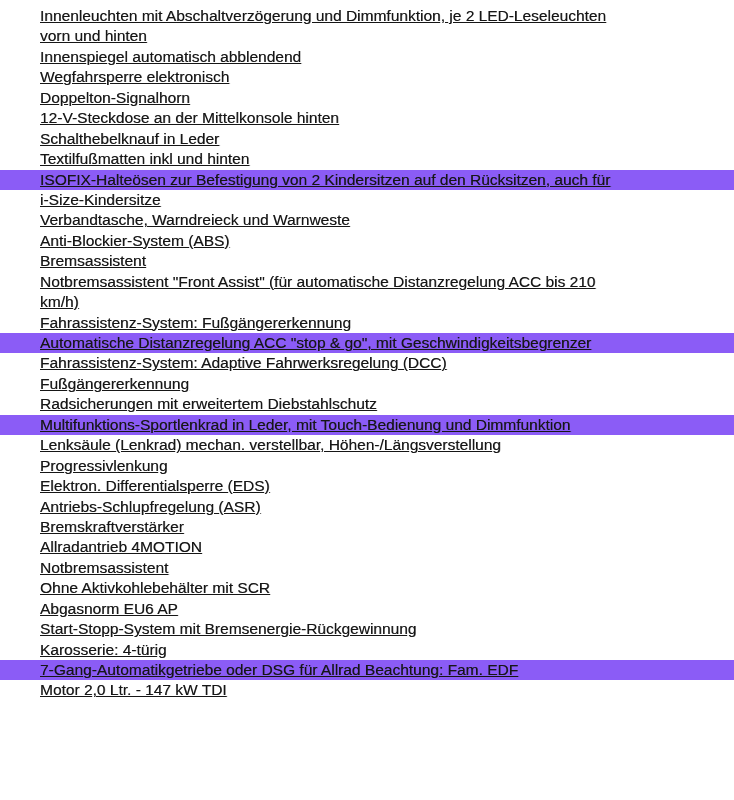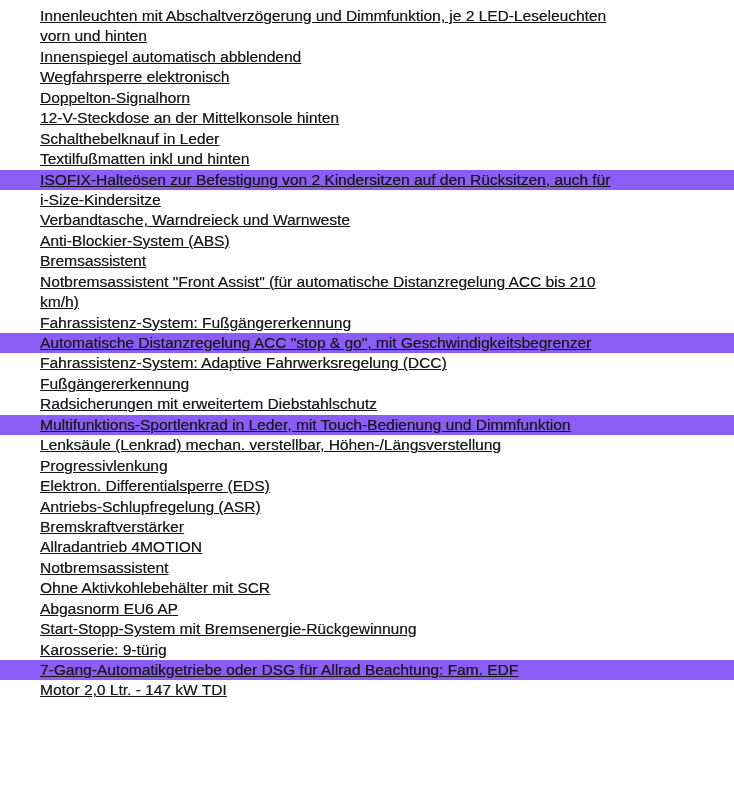--- a/index.html
+++ b/index.html
@@ -65,16 +65,16 @@
   <div class="line">Lenksäule (Lenkrad) mechan. verstellbar, Höhen-/Längsverstellung</div>
   <div class="line">Progressivlenkung</div>
   <div class="line">Elektron. Differentialsperre (EDS)</div>
   <div class="line">Antriebs-Schlupfregelung (ASR)</div>
   <div class="line">Bremskraftverstärker</div>
   <div class="line">Allradantrieb 4MOTION</div>
   <div class="line">Notbremsassistent</div>
   <div class="line">Ohne Aktivkohlebehälter mit SCR</div>
   <div class="line">Abgasnorm EU6 AP</div>
   <div class="line">Start-Stopp-System mit Bremsenergie-Rückgewinnung</div>
-  <div class="line">Karosserie: 9-türig</div>
+  <div class="line">Karosserie: 4-türig</div>
   <div class="line band">7-Gang-Automatikgetriebe oder DSG für Allrad Beachtung: Fam. EDF</div>
   <div class="line">Motor 2,0 Ltr. - 147 kW TDI</div>
 </div>
 
 </body></html>

